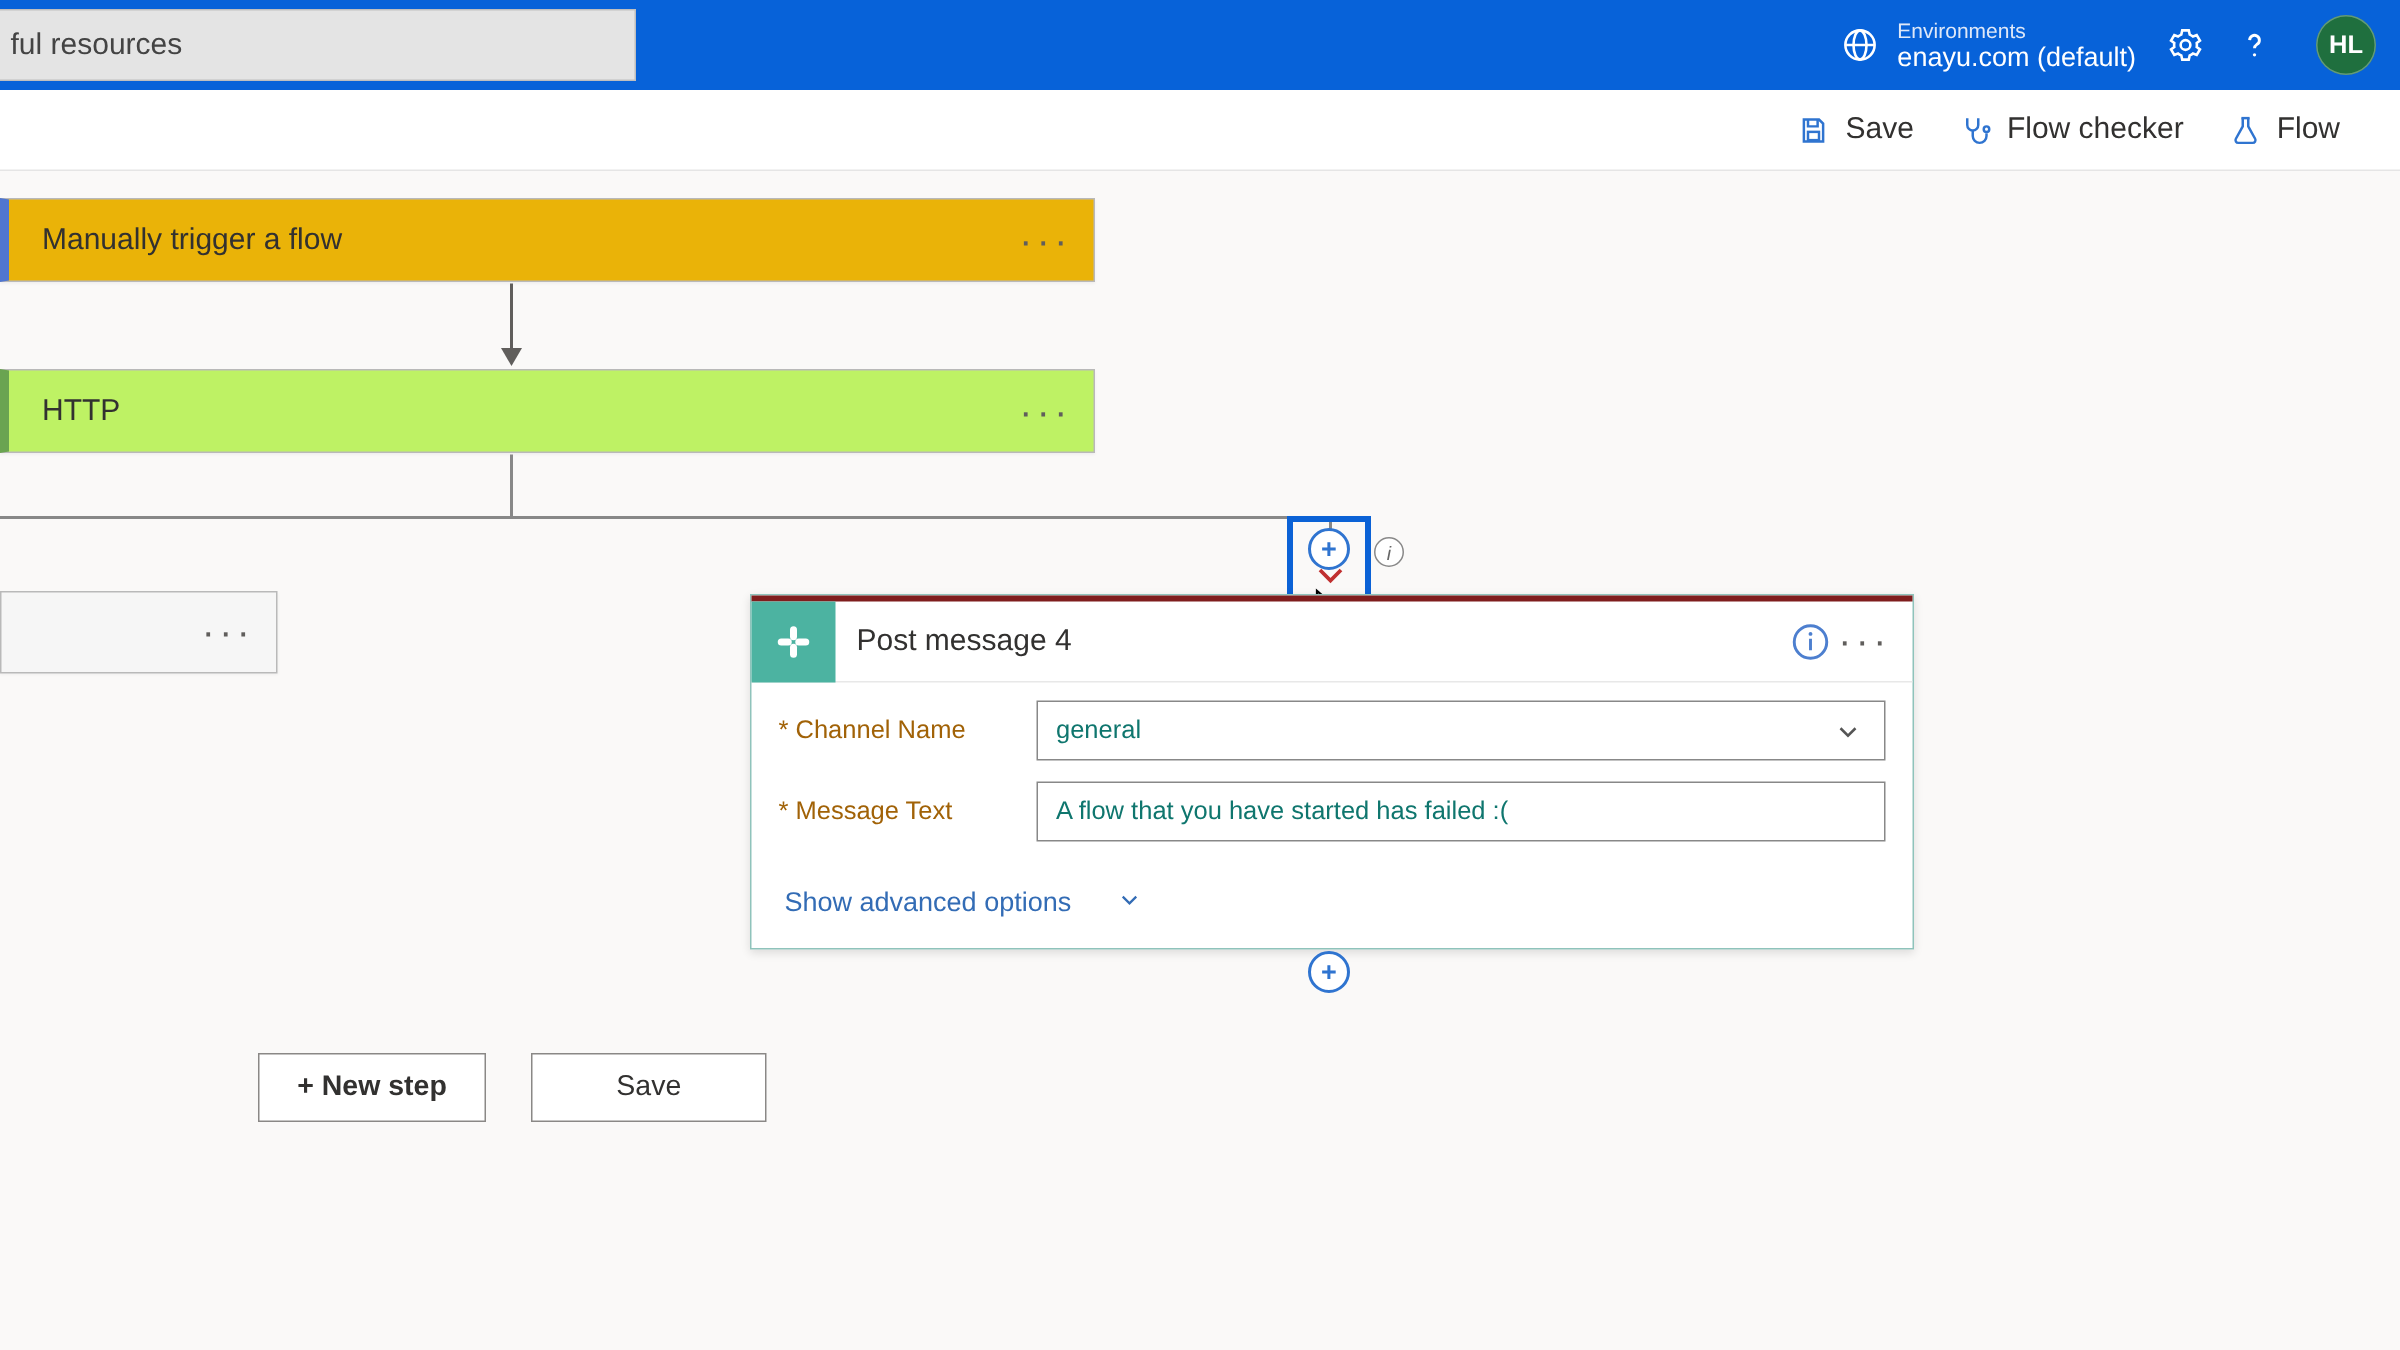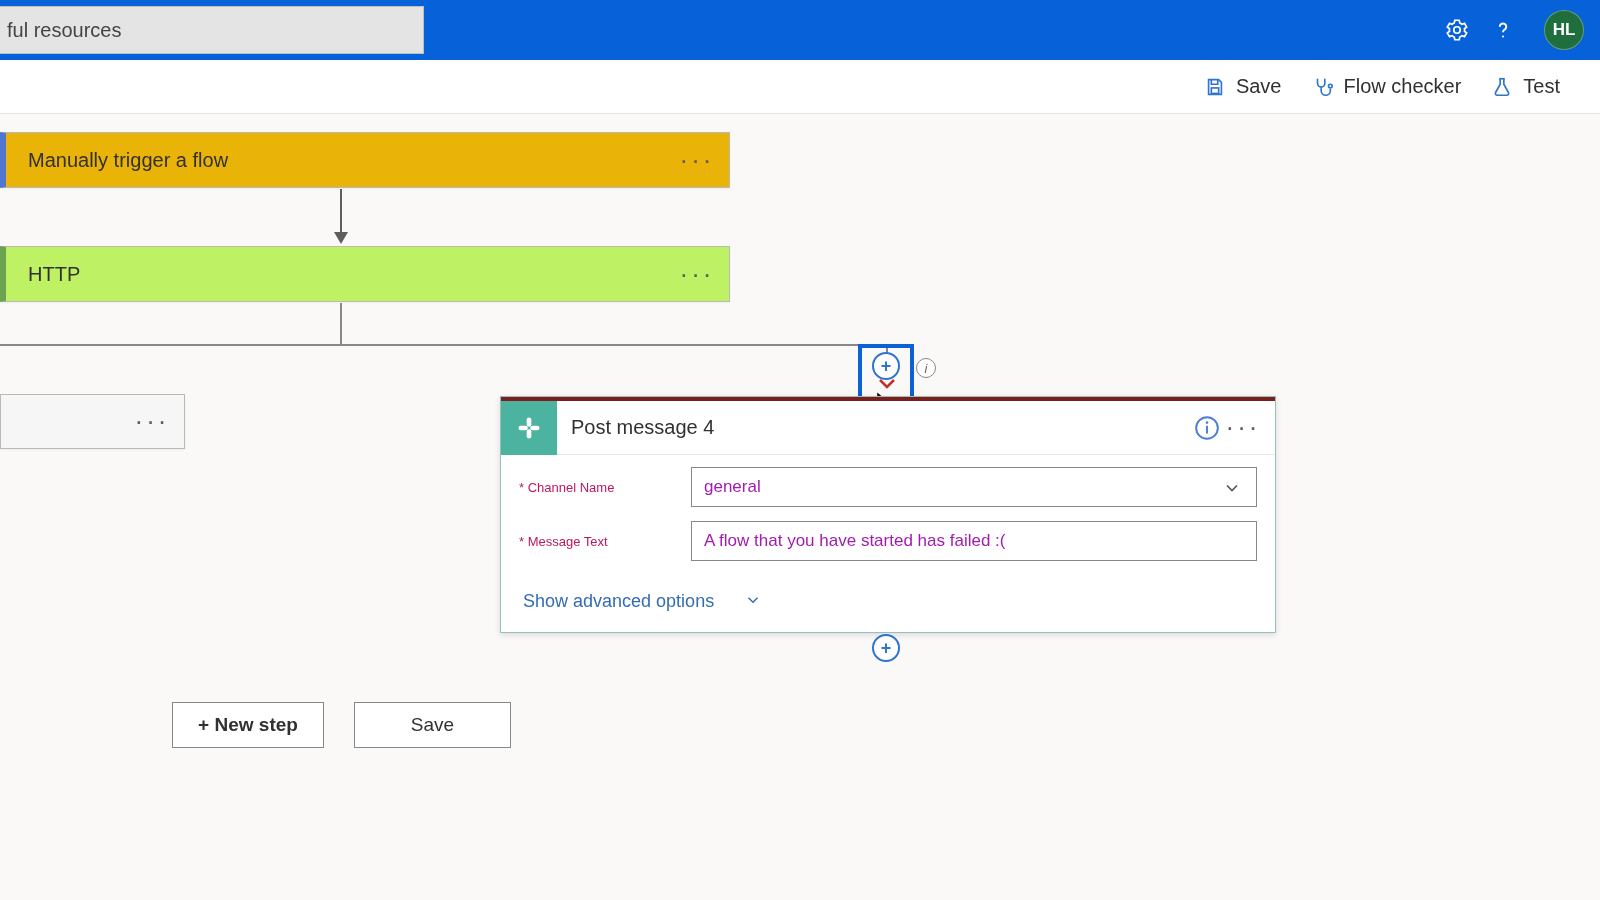--- a/index.html
+++ b/index.html
@@ -135,28 +135,28 @@
     margin-right:14px;
   }
   .panel-title { font-size:20px; color:#323130; flex:1; }
   .panel-info, .panel-menu {
     width:36px; height:36px; display:flex; align-items:center; justify-content:center;
     color:#4d7fcf; cursor:pointer;
   }
   .panel-menu { color:#605e5c; font-size:26px; letter-spacing:3px; }
   .panel-body { padding: 12px 18px 8px 18px; }
   .form-row { display:flex; align-items:center; margin-bottom:14px; }
-  .form-label { width:172px; font-size:13px; color:#be185d; }
+  .form-label { width:172px; font-size:17px; color:#a16207; }
   .form-field {
     flex:1;
     border:1px solid #888;
     height:40px;
     padding:0 12px;
     font-size:17px;
-    color:#a21caf;
+    color:#0f766e;
     display:flex; align-items:center;
     position:relative;
     background:#fff;
   }
   .chevron {
     position:absolute; right:14px; top:10px;
     color:#555;
   }
   .adv {
     padding: 8px 18px 20px 22px;
@@ -207,20 +207,33 @@
   }
   .btn-newstep { left:172px; top:588px; width:152px;font-weight:bold; }
   .btn-save { left:354px; top:588px; width:157px; }
 </style>
 </head>
 <body>
 
 <div class="topbar">
   <div class="search-box">ful resources</div>
   <div class="topbar-spacer"></div>
+  <div class="env-block">
+    <span class="top-icon">
+      <svg viewBox="0 0 24 24" fill="none" stroke="currentColor" stroke-width="1.6">
+          <circle cx="12" cy="12" r="9"></circle>
+          <ellipse cx="12" cy="12" rx="4" ry="9"></ellipse>
+          <path d="M3 12h18"></path>
+        </svg>
+    </span>
+    <div class="env-text">
+      <div class="env-label">Environments</div>
+      <div class="env-value">enayu.com (default)</div>
+    </div>
+  </div>
   <span class="top-icon">
     <svg viewBox="0 0 24 24" fill="none" stroke="currentColor" stroke-width="1.6">
         <circle cx="12" cy="12" r="3"></circle>
         <path d="M19 12a7 7 0 0 0-.1-1.2l2-1.5-2-3.4-2.3.9a7 7 0 0 0-2-1.2L14 3h-4l-.6 2.6a7 7 0 0 0-2 1.2l-2.3-.9-2 3.4 2 1.5A7 7 0 0 0 5 12c0 .4 0 .8.1 1.2l-2 1.5 2 3.4 2.3-.9a7 7 0 0 0 2 1.2L10 21h4l.6-2.6a7 7 0 0 0 2-1.2l2.3.9 2-3.4-2-1.5c.1-.4.1-.8.1-1.2z"></path>
       </svg>
   </span>
   <span class="top-icon">
     <svg viewBox="0 0 24 24" fill="none" stroke="currentColor" stroke-width="1.8">
         <path d="M9 9a3 3 0 1 1 4.5 2.6C12.5 12.3 12 13 12 14"></path>
         <circle cx="12" cy="18" r="1" fill="currentColor" stroke="none"></circle>
@@ -244,21 +257,21 @@
         <path d="M10 12v4a5 5 0 0 0 10 0v-2"></path>
         <circle cx="20" cy="11" r="2"></circle>
       </svg>
     <span>Flow checker</span>
   </div>
   <div class="cmd">
     <svg viewBox="0 0 24 24" fill="none" stroke="#2f74d0" stroke-width="1.8">
         <path d="M9 3h6"></path>
         <path d="M10 3v6l-5 9a2 2 0 0 0 1.8 3h10.4a2 2 0 0 0 1.8-3l-5-9V3"></path>
       </svg>
-    <span>Test</span>
+    <span>Flow</span>
   </div>
 </div>
 
 <div class="canvas">
 
   <div class="card card-trigger">
     <div class="card-title">Manually trigger a flow</div>
     <div class="card-menu">···</div>
   </div>
 

